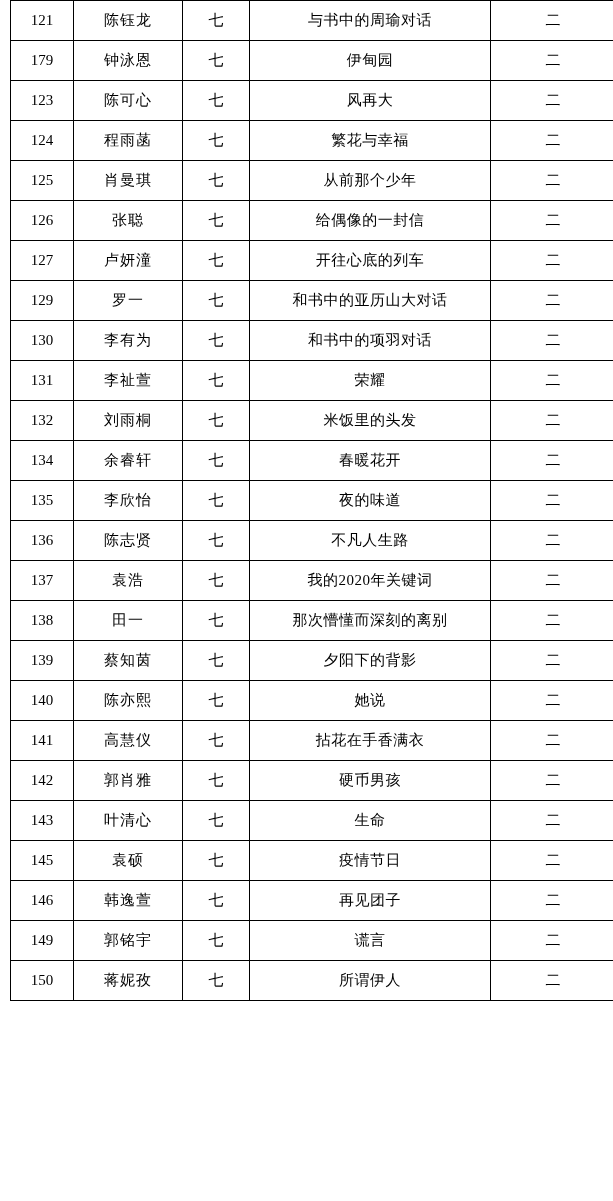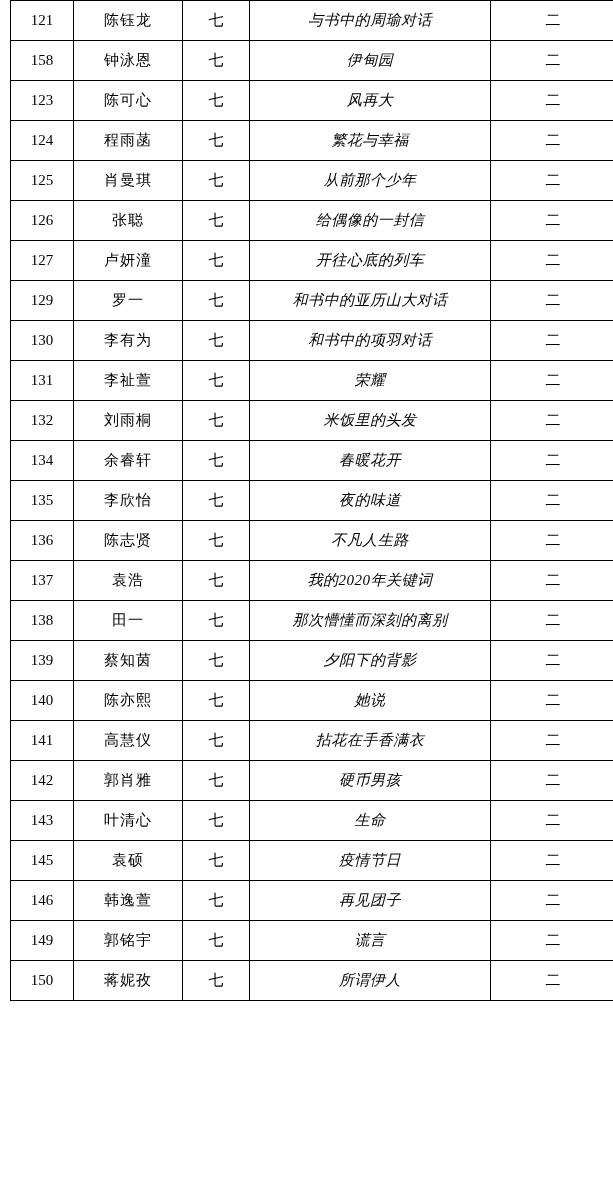--- a/index.html
+++ b/index.html
@@ -46,21 +46,20 @@
   td.c-name {
     width: 108px;
     letter-spacing: 1px;
   }
   td.c-grade {
     width: 66px;
   }
   td.c-title {
     width: 240px;
     letter-spacing: 0.5px;
-    font-style: italic;
   }
   td.c-award {
     width: 124px;
   }
   
   table.grid tr:first-child td {
     border-top: 1px solid #000000;
   }
 </style>
 </head>
@@ -70,21 +69,21 @@
   <table class="grid">
     <tbody>
         <tr>
           <td class="c-id">121</td>
           <td class="c-name">陈钰龙</td>
           <td class="c-grade">七</td>
           <td class="c-title">与书中的周瑜对话</td>
           <td class="c-award">二</td>
         </tr>
         <tr>
-          <td class="c-id">158</td>
+          <td class="c-id">179</td>
           <td class="c-name">钟泳恩</td>
           <td class="c-grade">七</td>
           <td class="c-title">伊甸园</td>
           <td class="c-award">二</td>
         </tr>
         <tr>
           <td class="c-id">123</td>
           <td class="c-name">陈可心</td>
           <td class="c-grade">七</td>
           <td class="c-title">风再大</td>

